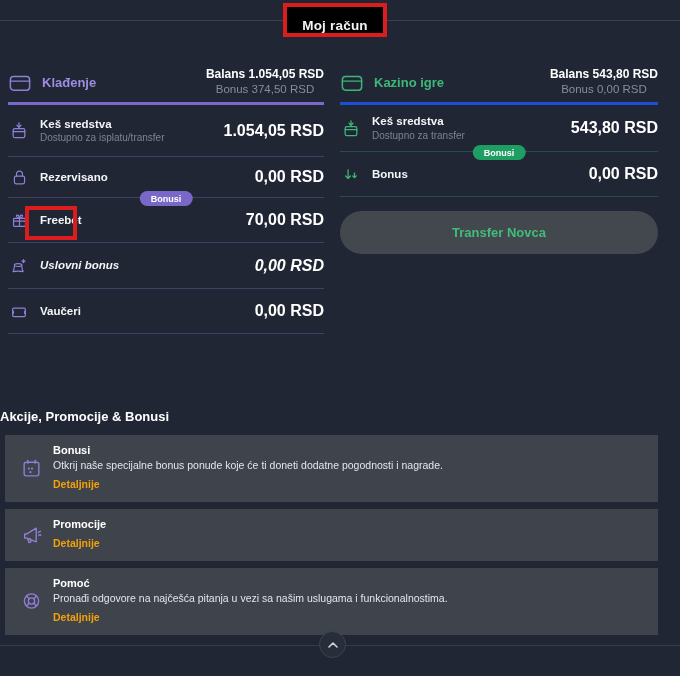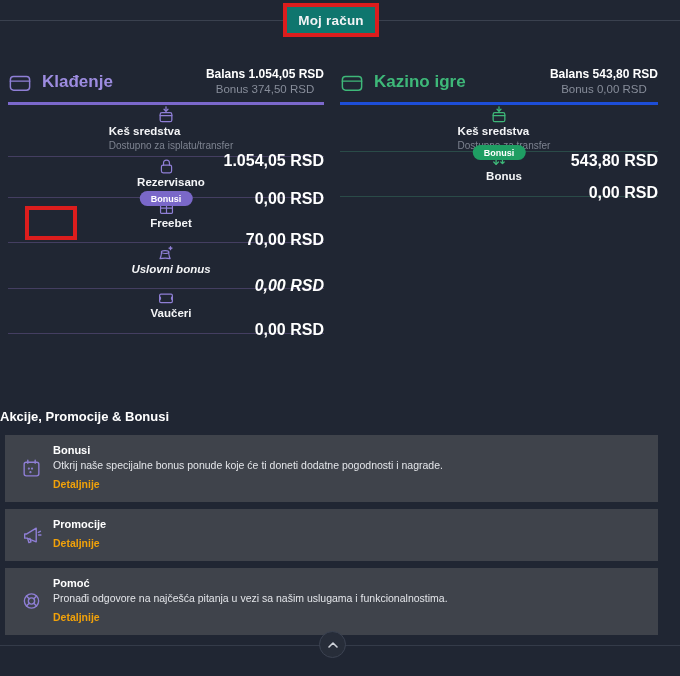--- a/index.html
+++ b/index.html
@@ -8,42 +8,42 @@
     background:#202633;
     font-family:"Liberation Sans", sans-serif;
     color:#f2f3f5;
     overflow:hidden;
   }
   .page{position:relative;width:680px;height:676px;}
 
   
   .top-line{position:absolute;top:20px;left:0;width:680px;height:1px;background:#3a414f;}
   .title-annotation{
-    position:absolute;top:3px;left:283px;width:96px;height:34px;box-sizing:border-box;
-    border:4px solid #dc1d1d;background:#0f766e;z-index:6;
-    display:flex;align-items:center;justify-content:center;
+    position:absolute;top:3px;left:283px;width:104px;height:34px;box-sizing:border-box;
+    border:4px solid #dc1d1d;background:#000000;z-index:6;
+    display:flex;align-items:flex-end;justify-content:center;
   }
   .title-annotation .t{font-size:13.5px;font-weight:bold;letter-spacing:.2px;}
 
   
   .col{position:absolute;top:62px;}
   .col-left{left:8px;width:316px;}
   .col-right{left:340px;width:318px;}
 
   .col-header{display:flex;align-items:center;height:43px;box-sizing:border-box;}
   .col-left  .col-header{border-bottom:3px solid #7b68cc;}
   .col-right .col-header{border-bottom:3px solid #1d4ed8;}
-  .hdr-title{font-size:17px;font-weight:bold;margin-left:10px;}
+  .hdr-title{font-size:13px;font-weight:bold;margin-left:10px;}
   .col-left  .hdr-title{color:#9d8ce0;}
   .col-right .hdr-title{color:#3eb879;}
   .hdr-right{margin-left:auto;text-align:center;line-height:1.35;}
   .hdr-balance{font-size:12px;font-weight:bold;color:#ffffff;}
   .hdr-bonus{font-size:11.5px;color:#878d9a;}
 
-  .row{position:relative;display:flex;align-items:center;box-sizing:border-box;flex-direction:column;}
+  .row{position:relative;display:flex;align-items:center;box-sizing:border-box;}
   .col-left  .row{border-bottom:1px solid #443e61;}
   .col-right .row{border-bottom:1px solid #2a4b48;}
   .h52{height:52px;} .h41{height:41px;} .h45{height:45px;} .h47{height:47px;} .h46{height:46px;font-style:italic;}
   .row .icon{width:22px;display:flex;justify-content:center;flex:none;}
   .col-left .icon, .col-left .hdr-icon{color:#8f7fd6;}
   .col-right .icon, .col-right .hdr-icon{color:#3eb879;}
   .hdr-icon{display:flex;width:24px;justify-content:center;}
   .row .lblwrap{margin-left:10px;line-height:1.3;}
   .row .lbl{font-size:11.5px;font-weight:bold;color:#f4f5f7;}
   .row .sub{font-size:10px;color:#7d8390;}
@@ -233,20 +233,21 @@
           <path d="M13.5 8.5v5"></path>
             <path d="M11.5 11.7l2 1.8 2-1.8"></path>
         </svg>
       </span>
       <span class="lblwrap">
           <div class="lbl">Bonus</div>
         </span>
       <span class="val">0,00 RSD</span>
     </div>
 
+    <div class="transfer-btn">Transfer Novca</div>
   </div>
 
   <div class="section-heading">Akcije, Promocije &amp; Bonusi</div>
 
   <div class="cards">
     <div class="card">
       <span class="card-icon">
         <svg width="21" height="22" viewBox="0 0 20 20" fill="none" stroke="currentColor" stroke-width="1.3" stroke-linecap="round" stroke-linejoin="round">
           <rect x="3" y="4.5" width="14" height="13" rx="2"></rect>
             <path d="M6.5 2.5v3M13.5 2.5v3"></path>

